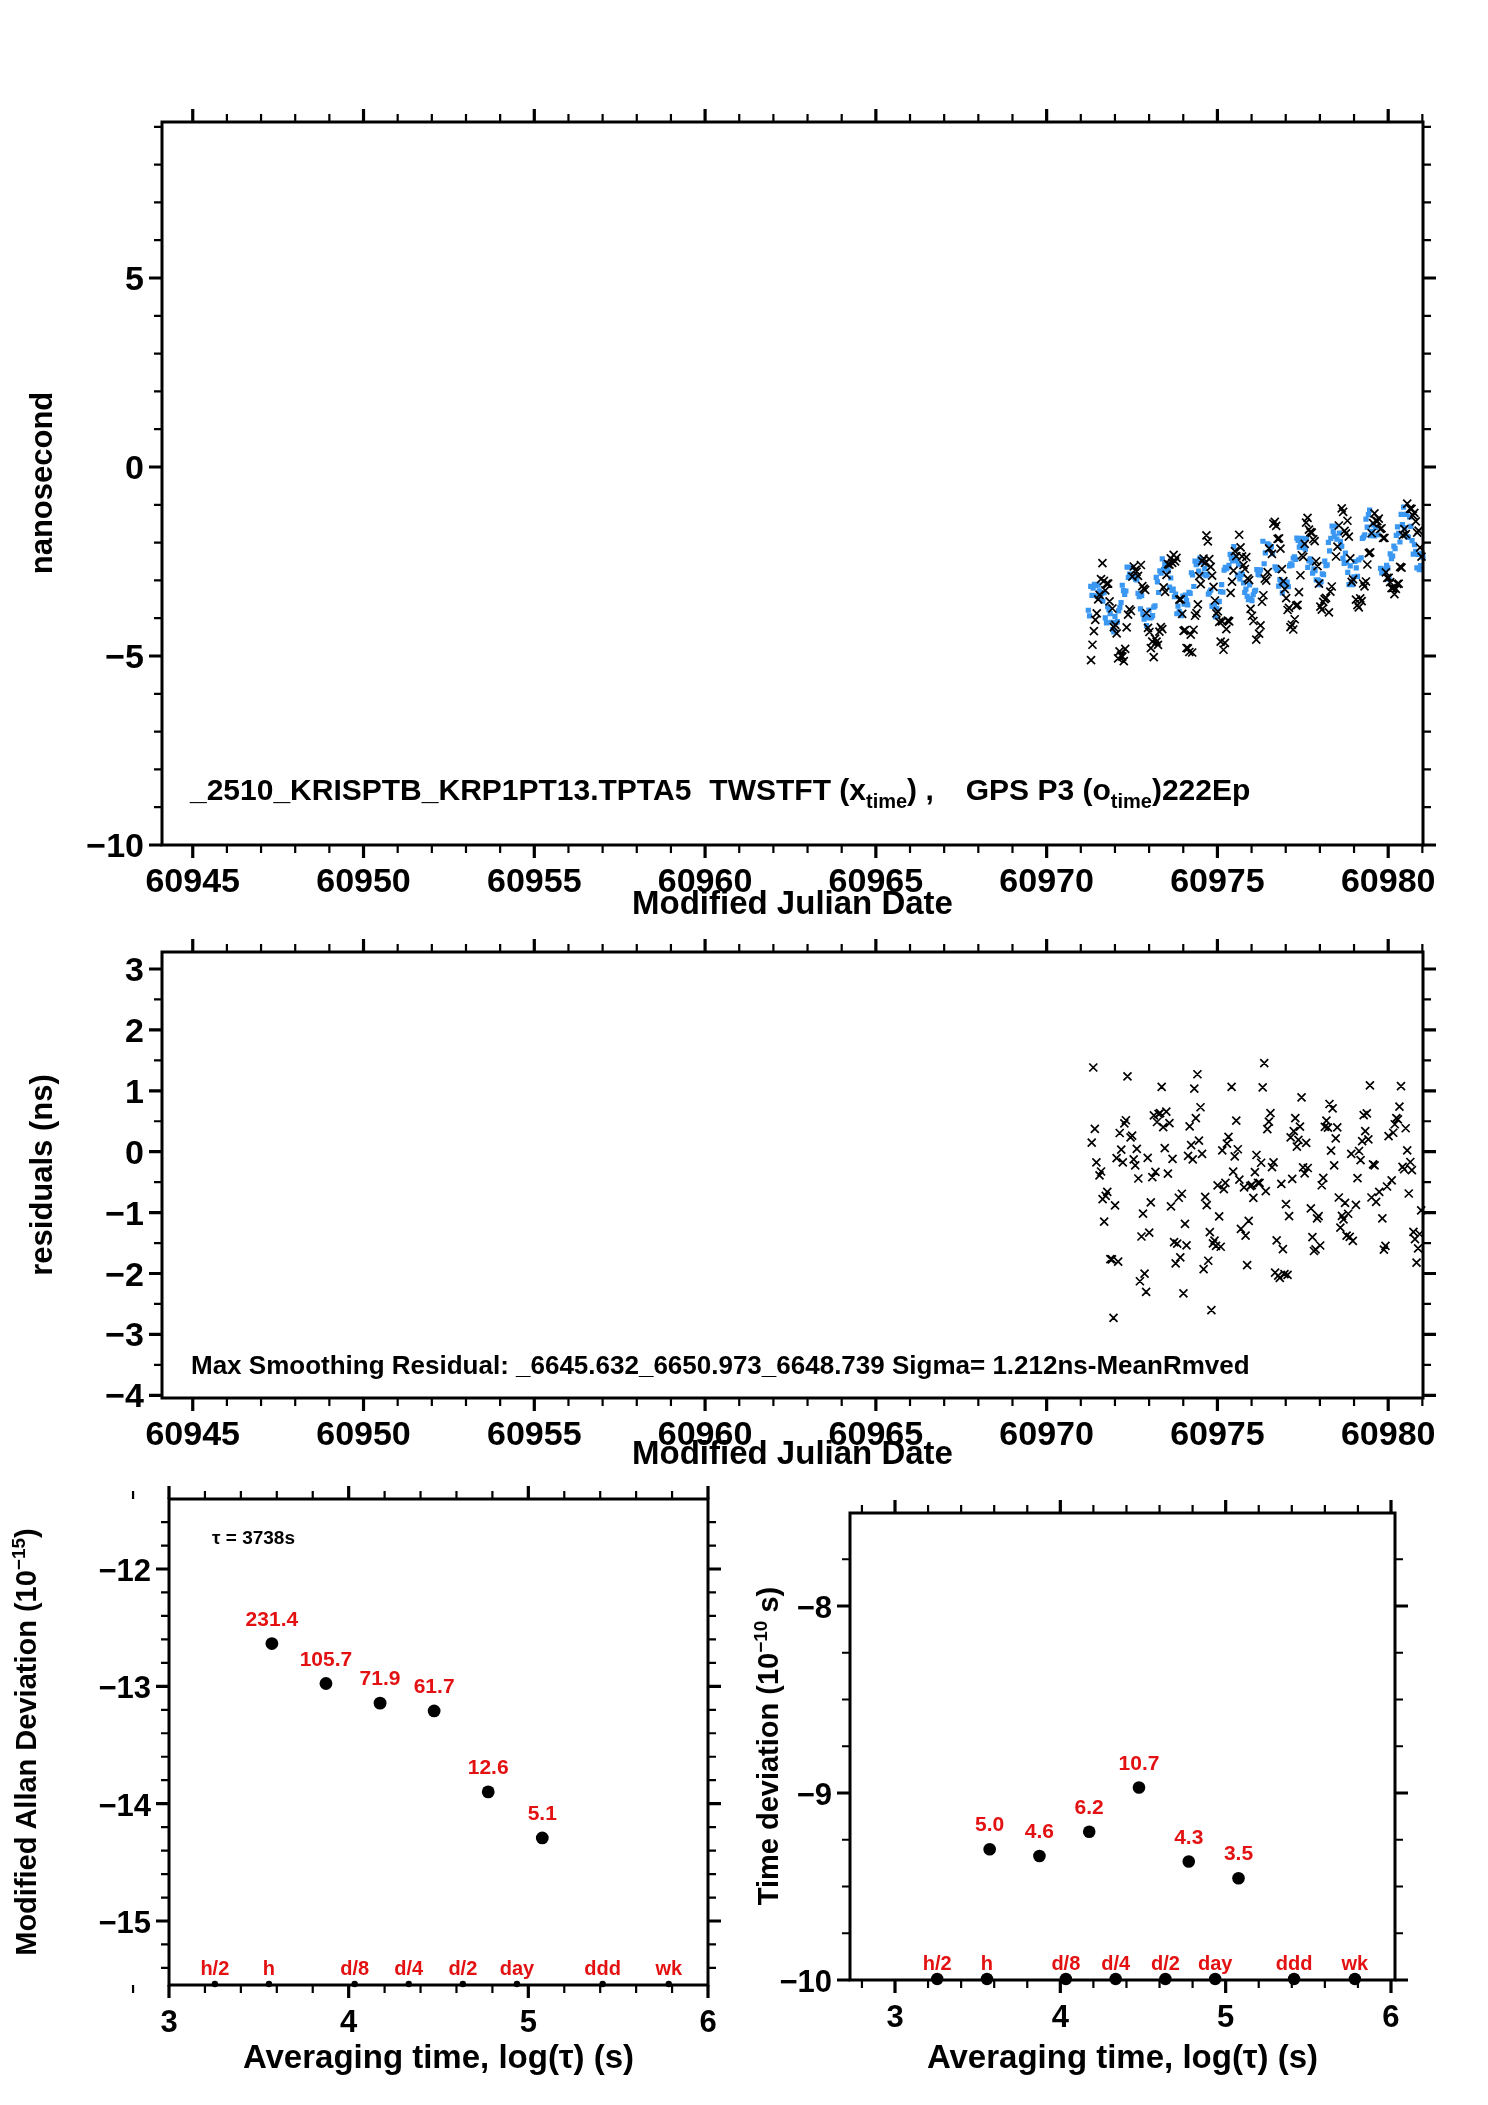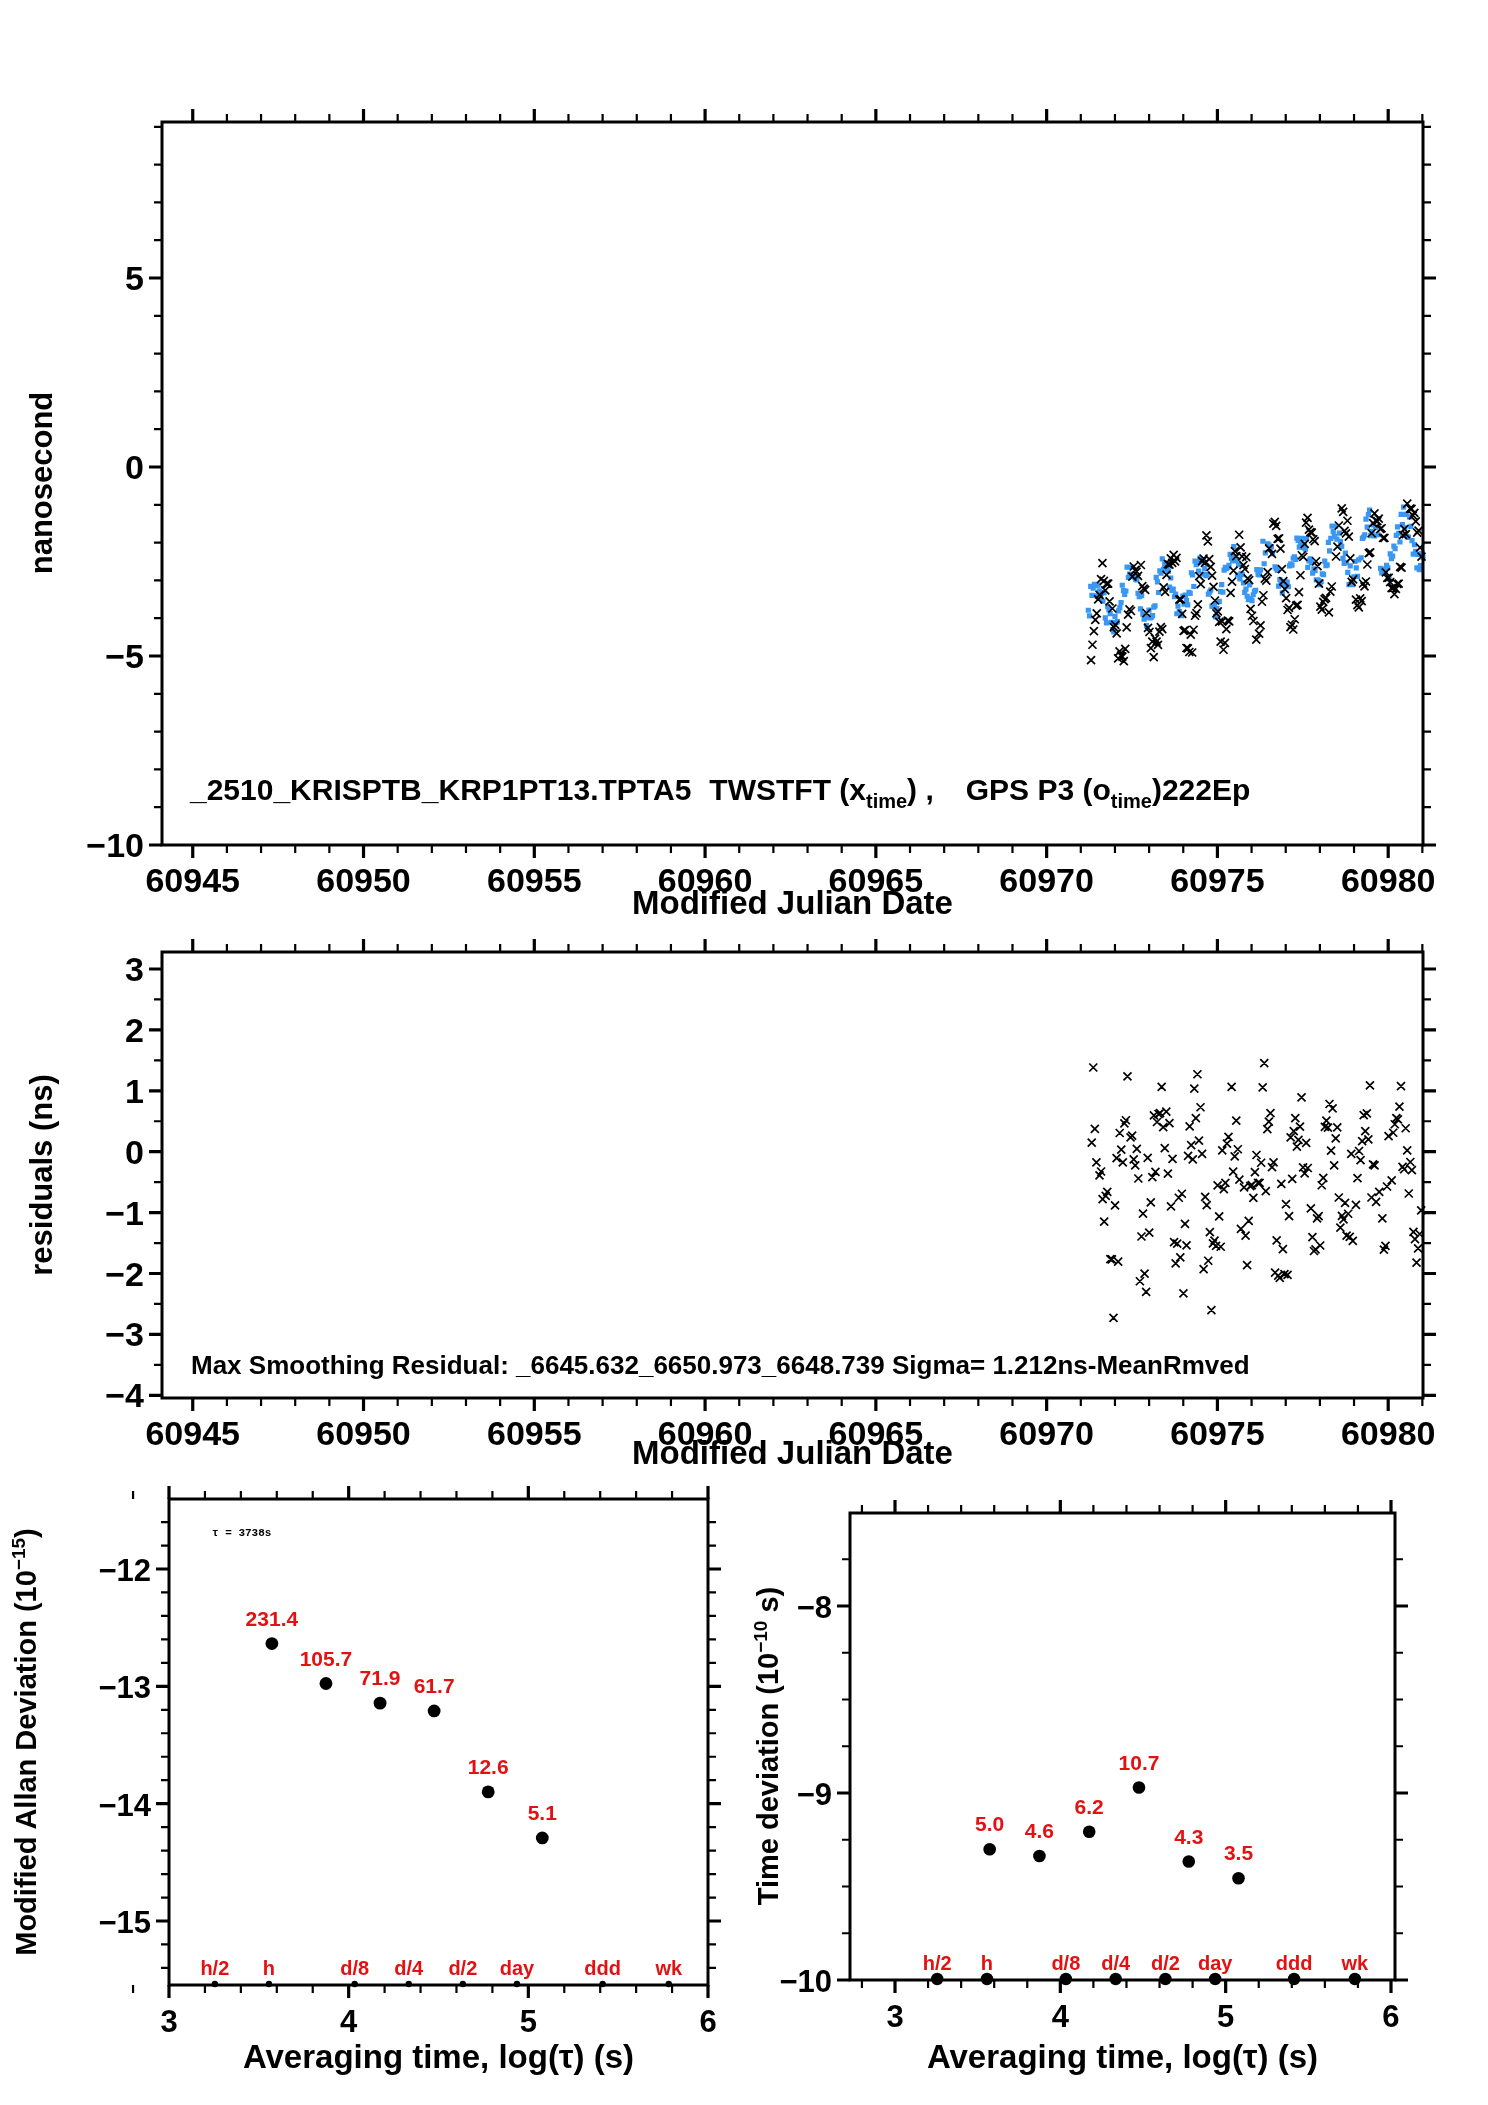--- a/index.html
+++ b/index.html
@@ -8,21 +8,21 @@
   #plots-svg{position:absolute;left:0;top:0;}
   .txt{position:absolute;white-space:nowrap;}
   .title1{left:190px;top:773px;font-size:30px;}
   .title1 sub{font-size:20px;vertical-align:-8px;}
   .gap-l{margin-left:18px;} .gap-m{margin-left:32px;} .gap-s{}
   .xlab-mjd1{left:162px;top:884px;width:1261px;text-align:center;font-size:33px;}
   .xlab-mjd2{left:162px;top:1434px;width:1261px;text-align:center;font-size:33px;}
   .xlab-avg1{left:169px;top:2038px;width:539px;text-align:center;font-size:33px;}
   .xlab-avg2{left:850px;top:2038px;width:545px;text-align:center;font-size:33px;}
   .anno2{left:191px;top:1350px;font-size:26px;}
-  .anno3{left:212px;top:1527px;font-size:11px;font-family:Liberation Mono, monospace;}
+  .anno3{left:212px;top:1527px;font-size:19px;}
 </style>
 </head>
 <body>
 
 <div id="canvas">
 
   <svg id="plots-svg" width="1488" height="2105" viewBox="0 0 1488 2105">
     <g id="g-plot1">
         <path d="M1085.7107200000896,607.660104068386h5.2v5.2h-5.2zM1086.923258000026,613.2059764963489h5.2v5.2h-5.2zM1088.1357959999623,583.7178282958138h5.2v5.2h-5.2zM1089.3483339998986,592.8564342986957h5.2v5.2h-5.2zM1090.560871999835,585.6480147041884h5.2v5.2h-5.2zM1091.7734099997715,581.7360526431024h5.2v5.2h-5.2zM1092.9859479997078,582.7589681226654h5.2v5.2h-5.2zM1094.1984859996442,593.2154577602699h5.2v5.2h-5.2zM1095.4110239995807,582.5613908569387h5.2v5.2h-5.2zM1096.6235619995168,588.3133112713163h5.2v5.2h-5.2zM1097.8360999994534,595.450262709886h5.2v5.2h-5.2zM1099.0486379993897,590.8275566184698h5.2v5.2h-5.2zM1100.261175999326,598.6661512586163h5.2v5.2h-5.2zM1101.4737139992626,590.008395188103h5.2v5.2h-5.2zM1102.6862519991987,615.2198309385253h5.2v5.2h-5.2zM1103.8987899991353,620.3308339150996h5.2v5.2h-5.2zM1105.1113279990716,604.166075539587h5.2v5.2h-5.2zM1106.323865999008,607.0745133924939h5.2v5.2h-5.2zM1107.5364039989445,610.968255837589h5.2v5.2h-5.2zM1108.7489419988806,619.6662831184111h5.2v5.2h-5.2zM1109.9614799988171,627.0527027351523h5.2v5.2h-5.2zM1111.1740179987535,629.1795423346509h5.2v5.2h-5.2zM1112.3865559986898,613.8056758229945h5.2v5.2h-5.2zM1113.5990939986264,619.8961227181343h5.2v5.2h-5.2zM1114.8116319985625,618.9359328062709h5.2v5.2h-5.2zM1116.024169998499,608.3306321815977h5.2v5.2h-5.2zM1117.2367079984353,605.1049165729013h5.2v5.2h-5.2zM1118.4492459983717,600.0725366762323h5.2v5.2h-5.2zM1119.6617839983082,582.6657767766126h5.2v5.2h-5.2zM1120.8743219982446,587.9502499802193h5.2v5.2h-5.2zM1122.086859998181,591.7575418326924h5.2v5.2h-5.2zM1123.2993979981175,588.4211470938187h5.2v5.2h-5.2zM1124.5119359980536,564.6048730412755h5.2v5.2h-5.2zM1125.7244739979901,574.914047767579h5.2v5.2h-5.2zM1126.9370119979264,571.4853867161767h5.2v5.2h-5.2zM1128.1495499978628,571.5691170157378h5.2v5.2h-5.2zM1129.3620879977993,564.5983412930813h5.2v5.2h-5.2zM1130.5746259977354,573.7942906423174h5.2v5.2h-5.2zM1131.787163997672,574.4499885588856h5.2v5.2h-5.2zM1132.9997019976083,576.5650484073088h5.2v5.2h-5.2zM1134.2122399975447,577.3351324945257h5.2v5.2h-5.2zM1135.4247779974812,590.8367781125711h5.2v5.2h-5.2zM1136.6373159974173,593.9390280037477h5.2v5.2h-5.2zM1137.8498539973539,606.3353337076179h5.2v5.2h-5.2zM1139.0623919972902,593.0279545875965h5.2v5.2h-5.2zM1140.2749299972265,611.5492100871772h5.2v5.2h-5.2zM1141.487467997163,616.4525402992517h5.2v5.2h-5.2zM1142.7000059970992,614.07145096856h5.2v5.2h-5.2zM1143.9125439970358,623.0967748608122h5.2v5.2h-5.2zM1145.125081996972,615.1366933117889h5.2v5.2h-5.2zM1146.3376199969084,607.4680209795836h5.2v5.2h-5.2zM1147.550157996845,615.3959095098845h5.2v5.2h-5.2zM1148.7626959967813,614.5113177255082h5.2v5.2h-5.2zM1149.9752339967176,613.0652547621447h5.2v5.2h-5.2zM1151.187771996654,604.4335533046022h5.2v5.2h-5.2zM1152.4003099965903,603.3005521024412h5.2v5.2h-5.2zM1153.6128479965269,574.7019946819391h5.2v5.2h-5.2zM1154.8253859964632,579.3732348048587h5.2v5.2h-5.2zM1156.0379239963995,589.9124019878633h5.2v5.2h-5.2zM1157.250461996336,568.2591844183308h5.2v5.2h-5.2zM1158.4629999962722,570.6623126539172h5.2v5.2h-5.2zM1159.6755379962087,556.1986281121289h5.2v5.2h-5.2zM1160.888075996145,566.8185278247078h5.2v5.2h-5.2zM1162.1006139960814,561.7374119632535h5.2v5.2h-5.2zM1163.313151996018,564.985456225208h5.2v5.2h-5.2zM1164.525689995954,565.7555297874603h5.2v5.2h-5.2zM1165.7382279958906,568.5165569836503h5.2v5.2h-5.2zM1166.950765995827,584.5152760462246h5.2v5.2h-5.2zM1168.1633039957633,575.4220745358183h5.2v5.2h-5.2zM1169.3758419956998,587.8180219739319h5.2v5.2h-5.2zM1170.588379995636,586.5387572134506h5.2v5.2h-5.2zM1171.8009179955725,594.1319191558093h5.2v5.2h-5.2zM1173.0134559955088,591.4376308646487h5.2v5.2h-5.2zM1174.2259939954452,611.1606546607553h5.2v5.2h-5.2zM1175.4385319953817,603.4517066961852h5.2v5.2h-5.2zM1176.651069995318,608.8814543716015h5.2v5.2h-5.2zM1177.8636079952544,611.1792744835801h5.2v5.2h-5.2zM1179.0761459951907,612.9826851372933h5.2v5.2h-5.2zM1180.288683995127,593.5592254298616h5.2v5.2h-5.2zM1181.5012219950636,601.6259398226354h5.2v5.2h-5.2zM1182.713759995,592.4488547279915h5.2v5.2h-5.2zM1183.9262979949362,597.7518166829192h5.2v5.2h-5.2zM1185.1388359948726,602.2623065093386h5.2v5.2h-5.2zM1186.351373994809,589.8196057364574h5.2v5.2h-5.2zM1187.5639119947455,590.8395537187648h5.2v5.2h-5.2zM1188.7764499946818,570.1636808688585h5.2v5.2h-5.2zM1189.9889879946181,572.3124138270542h5.2v5.2h-5.2zM1191.2015259945545,583.8810379534126h5.2v5.2h-5.2zM1192.414063994491,558.4365809729906h5.2v5.2h-5.2zM1193.6266019944273,561.9589213147425h5.2v5.2h-5.2zM1194.8391399943637,560.5205436047387h5.2v5.2h-5.2zM1196.0516779943,568.5448206420429h5.2v5.2h-5.2zM1197.2642159942363,555.4077929986439h5.2v5.2h-5.2zM1198.476753994173,558.8266238263536h5.2v5.2h-5.2zM1199.6892919941092,559.5966883288082h5.2v5.2h-5.2zM1200.9018299940456,571.5132340038896h5.2v5.2h-5.2zM1202.114367993982,565.6807104120765h5.2v5.2h-5.2zM1203.3269059939184,573.1004925901153h5.2v5.2h-5.2zM1204.5394439938548,571.808690816886h5.2v5.2h-5.2zM1205.751981993791,591.5520250228636h5.2v5.2h-5.2zM1206.9645199937274,589.5572138979959h5.2v5.2h-5.2zM1208.1770579936638,587.5205836113403h5.2v5.2h-5.2zM1209.3895959936003,603.6116155664654h5.2v5.2h-5.2zM1210.6021339935367,603.8754580336167h5.2v5.2h-5.2zM1211.814671993473,601.9126266559527h5.2v5.2h-5.2zM1213.0272099934093,614.2837330637612h5.2v5.2h-5.2zM1214.2397479933456,605.8681573254929h5.2v5.2h-5.2zM1215.4522859932822,599.0941195485319h5.2v5.2h-5.2zM1216.6648239932185,598.683989808228h5.2v5.2h-5.2zM1217.8773619931549,588.961826508237h5.2v5.2h-5.2zM1219.0898999930912,582.0857367316934h5.2v5.2h-5.2zM1220.3024379930278,589.533169397995h5.2v5.2h-5.2zM1221.514975992964,567.5163871532501h5.2v5.2h-5.2zM1222.7275139929004,564.7457831525159h5.2v5.2h-5.2zM1223.9400519928367,566.0773405122001h5.2v5.2h-5.2zM1225.152589992773,564.6388420258228h5.2v5.2h-5.2zM1226.3651279927096,562.6774247399545h5.2v5.2h-5.2zM1227.577665992646,551.8035396454279h5.2v5.2h-5.2zM1228.7902039925823,555.8066650992006h5.2v5.2h-5.2zM1230.0027419925186,558.3799568249198h5.2v5.2h-5.2zM1231.215279992455,543.9060097586581h5.2v5.2h-5.2zM1232.4278179923915,554.3752278049152h5.2v5.2h-5.2zM1233.6403559923278,558.2033565990324h5.2v5.2h-5.2zM1234.8528939922642,572.4216216074768h5.2v5.2h-5.2zM1236.0654319922005,561.9647316843719h5.2v5.2h-5.2zM1237.277969992137,576.2090362448574h5.2v5.2h-5.2zM1238.4905079920734,570.7819645848706h5.2v5.2h-5.2zM1239.7030459920097,571.9870213291377h5.2v5.2h-5.2zM1240.915583991946,580.3405856350881h5.2v5.2h-5.2zM1242.1281219918824,589.755648886202h5.2v5.2h-5.2zM1243.340659991819,586.4519209504422h5.2v5.2h-5.2zM1244.5531979917553,593.643276308941h5.2v5.2h-5.2zM1245.7657359916916,597.1377131445367h5.2v5.2h-5.2zM1246.978273991628,582.3498160509927h5.2v5.2h-5.2zM1248.1908119915643,595.639127820762h5.2v5.2h-5.2zM1249.4033499915008,597.9726782622171h5.2v5.2h-5.2zM1250.6158879914371,592.1714834229422h5.2v5.2h-5.2zM1251.8284259913735,588.6765712196386h5.2v5.2h-5.2zM1253.0409639913098,587.6658909296149h5.2v5.2h-5.2zM1254.2535019912464,566.9934946856646h5.2v5.2h-5.2zM1255.4660399911827,571.740844594004h5.2v5.2h-5.2zM1256.678577991119,572.3857078227913h5.2v5.2h-5.2zM1257.8911159910554,567.312558885645h5.2v5.2h-5.2zM1260.3161919909282,538.63648033505h5.2v5.2h-5.2zM1261.5287299908646,561.1394929737254h5.2v5.2h-5.2zM1262.741267990801,550.3014958443074h5.2v5.2h-5.2zM1265.1663439906738,541.2180441548675h5.2v5.2h-5.2zM1266.3788819906101,542.5820100052645h5.2v5.2h-5.2zM1267.5914199905465,545.5107695807981h5.2v5.2h-5.2zM1268.8039579904828,543.9481580275138h5.2v5.2h-5.2zM1270.0164959904191,551.0636209206278h5.2v5.2h-5.2zM1272.441571990292,564.2419041692064h5.2v5.2h-5.2zM1273.6541099902283,566.1838670519202h5.2v5.2h-5.2zM1274.8666479901647,567.9219578330808h5.2v5.2h-5.2zM1276.079185990101,583.4296721758952h5.2v5.2h-5.2zM1277.2917239900376,577.0367448598871h5.2v5.2h-5.2zM1278.5042619899739,580.7526352014859h5.2v5.2h-5.2zM1279.7167999899102,590.1948793541804h5.2v5.2h-5.2zM1280.9293379898465,581.3995701114105h5.2v5.2h-5.2zM1282.141875989783,578.9849126549612h5.2v5.2h-5.2zM1283.3544139897194,584.1307469995453h5.2v5.2h-5.2zM1284.5669519896558,579.4943141464413h5.2v5.2h-5.2zM1285.779489989592,584.1603540305715h5.2v5.2h-5.2zM1286.9920279895284,563.310197681502h5.2v5.2h-5.2zM1288.204565989465,561.2700301689957h5.2v5.2h-5.2zM1289.4171039894013,562.619953900031h5.2v5.2h-5.2zM1290.6296419893376,555.6636332340059h5.2v5.2h-5.2zM1291.842179989274,554.187656462473h5.2v5.2h-5.2zM1293.0547179892103,556.7937061802496h5.2v5.2h-5.2zM1294.2672559891469,535.4666797668162h5.2v5.2h-5.2zM1295.4797939890832,537.8645814235339h5.2v5.2h-5.2zM1296.6923319890195,544.5998479953956h5.2v5.2h-5.2zM1297.9048699889559,541.1447832049233h5.2v5.2h-5.2zM1299.1174079888924,535.8370093450666h5.2v5.2h-5.2zM1300.3299459888287,545.1309663394666h5.2v5.2h-5.2zM1301.542483988765,541.8680851630394h5.2v5.2h-5.2zM1302.7550219887014,546.4349247831814h5.2v5.2h-5.2zM1303.9675599886377,535.9435399341372h5.2v5.2h-5.2zM1305.1800979885743,564.798536233375h5.2v5.2h-5.2zM1306.3926359885106,558.3112426752867h5.2v5.2h-5.2zM1307.605173988447,556.2248471856294h5.2v5.2h-5.2zM1308.8177119883833,560.2962135943225h5.2v5.2h-5.2zM1310.0302499883196,570.4436426983367h5.2v5.2h-5.2zM1311.2427879882562,566.3598681588935h5.2v5.2h-5.2zM1312.4553259881925,568.002926413092h5.2v5.2h-5.2zM1313.6678639881288,577.3258675230087h5.2v5.2h-5.2zM1314.8804019880652,577.2015003501931h5.2v5.2h-5.2zM1316.0929399880017,578.0837507747524h5.2v5.2h-5.2zM1317.305477987938,582.124065248705h5.2v5.2h-5.2zM1318.5180159878744,579.0263996827275h5.2v5.2h-5.2zM1319.7305539878107,571.300392157708h5.2v5.2h-5.2zM1320.943091987747,571.9814367228033h5.2v5.2h-5.2zM1322.1556299876836,558.4877211826465h5.2v5.2h-5.2zM1323.36816798762,563.1447359042064h5.2v5.2h-5.2zM1324.5807059875563,562.3587795754655h5.2v5.2h-5.2zM1325.7932439874926,539.8440427697291h5.2v5.2h-5.2zM1327.0057819874291,548.2969750838582h5.2v5.2h-5.2zM1328.2183199873655,535.7223600889325h5.2v5.2h-5.2zM1329.4308579873018,523.5805523579689h5.2v5.2h-5.2zM1330.6433959872381,528.9892427361751h5.2v5.2h-5.2zM1331.8559339871745,533.786916148055h5.2v5.2h-5.2zM1333.068471987111,523.4755024825369h5.2v5.2h-5.2zM1334.2810099870474,536.4756428891759h5.2v5.2h-5.2zM1336.70608598692,530.5997950580853h5.2v5.2h-5.2zM1337.9186239868563,538.7408581617399h5.2v5.2h-5.2zM1339.131161986793,543.7191688842205h5.2v5.2h-5.2zM1340.3436999867292,555.8116372960637h5.2v5.2h-5.2zM1341.5562379866656,560.8905201798489h5.2v5.2h-5.2zM1342.768775986602,550.6225917666158h5.2v5.2h-5.2zM1343.9813139865385,559.7534328274735h5.2v5.2h-5.2zM1345.1938519864748,569.7308828386659h5.2v5.2h-5.2zM1346.406389986411,582.1168805042292h5.2v5.2h-5.2zM1347.6189279863474,563.3376814819424h5.2v5.2h-5.2zM1348.8314659862838,579.0938025115651h5.2v5.2h-5.2zM1350.0440039862203,582.1515966005298h5.2v5.2h-5.2zM1351.2565419861567,574.1512793676285h5.2v5.2h-5.2zM1352.469079986093,558.8958932437434h5.2v5.2h-5.2zM1353.6816179860293,565.2079936491615h5.2v5.2h-5.2zM1354.8941559859657,573.7090423356332h5.2v5.2h-5.2zM1356.1066939859022,557.3205403227654h5.2v5.2h-5.2zM1358.5317699857749,555.2713042616659h5.2v5.2h-5.2zM1359.7443079857112,535.7744340758904h5.2v5.2h-5.2zM1360.9568459856478,534.5290553669721h5.2v5.2h-5.2zM1362.169383985584,532.3641254670458h5.2v5.2h-5.2zM1363.3819219855204,516.4844398514382h5.2v5.2h-5.2zM1364.5944599854568,524.6192885407053h5.2v5.2h-5.2zM1365.806997985393,511.935824685538h5.2v5.2h-5.2zM1367.0195359853296,507.50702959968464h5.2v5.2h-5.2zM1368.232073985266,533.0480075182802h5.2v5.2h-5.2zM1369.4446119852023,528.7584914480011h5.2v5.2h-5.2zM1370.6571499851386,522.3397594274052h5.2v5.2h-5.2zM1371.8696879850752,533.4092891361706h5.2v5.2h-5.2zM1373.0822259850115,524.8051087096866h5.2v5.2h-5.2zM1375.5073019848842,532.1337745358029h5.2v5.2h-5.2zM1377.932377984757,565.7369097562079h5.2v5.2h-5.2zM1379.1449159846934,570.3546758390966h5.2v5.2h-5.2zM1380.3574539846297,566.6146649190281h5.2v5.2h-5.2zM1382.7825299845024,569.058368968538h5.2v5.2h-5.2zM1383.995067984439,562.7957449665438h5.2v5.2h-5.2zM1385.2076059843753,565.2860656398789h5.2v5.2h-5.2zM1386.4201439843116,576.4908221360914h5.2v5.2h-5.2zM1387.632681984248,551.3625519379749h5.2v5.2h-5.2zM1388.8452199841845,556.1467519337531h5.2v5.2h-5.2zM1390.0577579841208,553.6085307719568h5.2v5.2h-5.2zM1391.2702959840572,543.4473040414963h5.2v5.2h-5.2zM1392.4828339839935,546.0879824304672h5.2v5.2h-5.2zM1393.6953719839298,532.7408540108614h5.2v5.2h-5.2zM1394.9079099838664,524.3469725418332h5.2v5.2h-5.2zM1396.1204479838027,530.6437013139486h5.2v5.2h-5.2zM1397.332985983739,539.4188445290955h5.2v5.2h-5.2zM1398.5455239836754,511.8362287217028h5.2v5.2h-5.2zM1399.7580619836117,521.9345711230408h5.2v5.2h-5.2zM1400.9705999835483,504.4845322032189h5.2v5.2h-5.2zM1402.1831379834846,525.2647405258359h5.2v5.2h-5.2zM1403.395675983421,511.8666094230722h5.2v5.2h-5.2zM1404.6082139833572,533.9792453544311h5.2v5.2h-5.2zM1405.8207519832938,534.7028581709955h5.2v5.2h-5.2zM1407.0332899832301,514.1948329490707h5.2v5.2h-5.2zM1408.2458279831665,523.8514506175605h5.2v5.2h-5.2zM1409.4583659831028,538.0202065815673h5.2v5.2h-5.2zM1410.6709039830391,551.5319481155091h5.2v5.2h-5.2zM1411.8834419829757,542.0967413811792h5.2v5.2h-5.2zM1413.095979982912,548.8364942774148h5.2v5.2h-5.2zM1414.3085179828483,565.268808187859h5.2v5.2h-5.2zM1415.5210559827847,551.7675498338807h5.2v5.2h-5.2zM1416.733593982721,566.9733568928099h5.2v5.2h-5.2zM1417.9461319826576,563.1073734291273h5.2v5.2h-5.2zM1419.158669982594,550.6405617922954h5.2v5.2h-5.2zM1420.3712079825302,554.5204933633313h5.2v5.2h-5.2z" fill="#3a97f2"></path>
         <path d="M1087.0432000001492,656.0529409903922L1095.0432000001492,664.0529409903922M1095.0432000001492,656.0529409903922L1087.0432000001492,664.0529409903922M1088.467505200203,640.7520460062418L1096.467505200203,648.7520460062418M1096.467505200203,640.7520460062418L1088.467505200203,648.7520460062418M1089.8918104002573,627.0332197218402L1097.8918104002573,635.0332197218402M1097.8918104002573,627.0332197218402L1089.8918104002573,635.0332197218402M1091.3161156003112,615.8755875708009L1099.3161156003112,623.8755875708009M1099.3161156003112,615.8755875708009L1091.3161156003112,623.8755875708009M1092.7404208003654,609.4102797238239L1100.7404208003654,617.4102797238239M1100.7404208003654,609.4102797238239L1092.7404208003654,617.4102797238239M1094.1647260004195,595.29443813126L1102.1647260004195,603.29443813126M1102.1647260004195,595.29443813126L1094.1647260004195,603.29443813126M1095.5890312004735,590.8497974208144L1103.5890312004735,598.8497974208144M1103.5890312004735,590.8497974208144L1095.5890312004735,598.8497974208144M1097.0133364005276,575.0675270886512L1105.0133364005276,583.0675270886512M1105.0133364005276,575.0675270886512L1097.0133364005276,583.0675270886512M1098.4376416005816,559.1784149146031L1106.4376416005816,567.1784149146031M1106.4376416005816,559.1784149146031L1098.4376416005816,567.1784149146031M1099.861946800636,576.8841710895122L1107.861946800636,584.8841710895122M1107.861946800636,576.8841710895122L1099.861946800636,584.8841710895122M1101.2862520006897,586.4512720346027L1109.2862520006897,594.4512720346027M1109.2862520006897,586.4512720346027L1101.2862520006897,594.4512720346027M1102.710557200744,579.6114038278772L1110.710557200744,587.6114038278772M1110.710557200744,579.6114038278772L1102.710557200744,587.6114038278772M1104.134862400798,579.6624791370848L1112.134862400798,587.6624791370848M1112.134862400798,579.6624791370848L1104.134862400798,587.6624791370848M1105.559167600852,597.3729822590968L1113.559167600852,605.3729822590968M1113.559167600852,597.3729822590968L1105.559167600852,605.3729822590968M1108.4077780009602,604.489961843097L1116.4077780009602,612.489961843097M1116.4077780009602,604.489961843097L1108.4077780009602,612.489961843097M1109.8320832010145,623.0634238774053L1117.8320832010145,631.0634238774053M1117.8320832010145,623.0634238774053L1109.8320832010145,631.0634238774053M1111.2563884010683,620.8911621886826L1119.2563884010683,628.8911621886826M1119.2563884010683,620.8911621886826L1111.2563884010683,628.8911621886826M1112.6806936011226,629.3222848366406L1120.6806936011226,637.3222848366406M1120.6806936011226,629.3222848366406L1112.6806936011226,637.3222848366406M1114.1049988011764,654.3966589530802L1122.1049988011764,662.3966589530802M1122.1049988011764,654.3966589530802L1114.1049988011764,662.3966589530802M1115.5293040012307,647.4539169868411L1123.5293040012307,655.4539169868411M1123.5293040012307,647.4539169868411L1115.5293040012307,655.4539169868411M1116.9536092012847,651.6706279245496L1124.9536092012847,659.6706279245496M1124.9536092012847,651.6706279245496L1116.9536092012847,659.6706279245496M1118.3779144013388,652.6306534820831L1126.3779144013388,660.6306534820831M1126.3779144013388,652.6306534820831L1118.3779144013388,660.6306534820831M1119.8022196013928,657.1581963023982L1127.8022196013928,665.1581963023982M1127.8022196013928,657.1581963023982L1119.8022196013928,665.1581963023982M1121.2265248014469,644.7981048797285L1129.2265248014469,652.7981048797285M1129.2265248014469,644.7981048797285L1121.2265248014469,652.7981048797285M1122.6508300015012,623.4757693409302L1130.6508300015012,631.4757693409302M1130.6508300015012,623.4757693409302L1122.6508300015012,631.4757693409302M1124.075135201555,610.6451118807097L1132.075135201555,618.6451118807097M1132.075135201555,610.6451118807097L1124.075135201555,618.6451118807097M1125.4994404016093,605.3838568432298L1133.4994404016093,613.3838568432298M1133.4994404016093,605.3838568432298L1125.4994404016093,613.3838568432298M1126.923745601663,607.0085412032934L1134.923745601663,615.0085412032934M1134.923745601663,607.0085412032934L1126.923745601663,615.0085412032934M1128.3480508017174,572.6618770609305L1136.3480508017174,580.6618770609305M1136.3480508017174,572.6618770609305L1128.3480508017174,580.6618770609305M1129.7723560017714,562.5083126966954L1137.7723560017714,570.5083126966954M1137.7723560017714,562.5083126966954L1129.7723560017714,570.5083126966954M1131.1966612018255,566.1383726330254L1139.1966612018255,574.1383726330254M1139.1966612018255,566.1383726330254L1131.1966612018255,574.1383726330254M1132.6209664018795,567.7451043736767L1140.6209664018795,575.7451043736767M1140.6209664018795,567.7451043736767L1132.6209664018795,575.7451043736767M1134.0452716019336,571.8361198277296L1142.0452716019336,579.8361198277296M1142.0452716019336,571.8361198277296L1134.0452716019336,579.8361198277296M1136.8938820020417,561.009212732809L1144.8938820020417,569.009212732809M1144.8938820020417,561.009212732809L1136.8938820020417,569.009212732809M1138.318187202096,582.1320447101277L1146.318187202096,590.1320447101277M1146.318187202096,582.1320447101277L1138.318187202096,590.1320447101277M1139.74249240215,584.5904004628784L1147.74249240215,592.5904004628784M1147.74249240215,584.5904004628784L1139.74249240215,592.5904004628784M1141.166797602204,585.8762094529542L1149.166797602204,593.8762094529542M1149.166797602204,585.8762094529542L1141.166797602204,593.8762094529542M1142.591102802258,609.0080369510069L1150.591102802258,617.0080369510069M1150.591102802258,609.0080369510069L1142.591102802258,617.0080369510069M1144.0154080023121,623.8554141207683L1152.0154080023121,631.8554141207683M1152.0154080023121,623.8554141207683L1144.0154080023121,631.8554141207683M1145.4397132023664,628.0048938024707L1153.4397132023664,636.0048938024707M1153.4397132023664,628.0048938024707L1145.4397132023664,636.0048938024707M1146.8640184024202,644.1566918730509L1154.8640184024202,652.1566918730509M1154.8640184024202,644.1566918730509L1146.8640184024202,652.1566918730509M1148.2883236024745,637.5360722736285L1156.2883236024745,645.5360722736285M1156.2883236024745,637.5360722736285L1148.2883236024745,645.5360722736285M1149.7126288025283,653.1910602717933L1157.7126288025283,661.1910602717933M1157.7126288025283,653.1910602717933L1149.7126288025283,661.1910602717933M1151.1369340025826,634.7104600055887L1159.1369340025826,642.7104600055887M1159.1369340025826,634.7104600055887L1151.1369340025826,642.7104600055887M1152.5612392026367,637.5754983488118L1160.5612392026367,645.5754983488118M1160.5612392026367,637.5754983488118L1152.5612392026367,645.5754983488118M1153.9855444026907,640.9026981140912L1161.9855444026907,648.9026981140912M1161.9855444026907,640.9026981140912L1153.9855444026907,648.9026981140912M1155.4098496027448,627.7251694461055L1163.4098496027448,635.7251694461055M1163.4098496027448,627.7251694461055L1155.4098496027448,635.7251694461055M1156.8341548027988,623.0745295037227L1164.8341548027988,631.0745295037227M1164.8341548027988,623.0745295037227L1156.8341548027988,631.0745295037227M1158.258460002853,625.0852382768304L1166.258460002853,633.0852382768304M1166.258460002853,625.0852382768304L1158.258460002853,633.0852382768304M1159.682765202907,583.355476396614L1167.682765202907,591.355476396614M1167.682765202907,583.355476396614L1159.682765202907,591.355476396614M1161.1070704029612,587.7841013406413L1169.1070704029612,595.7841013406413M1169.1070704029612,587.7841013406413L1161.1070704029612,595.7841013406413M1162.531375603015,570.8258458244874L1170.531375603015,578.8258458244874M1170.531375603015,570.8258458244874L1162.531375603015,578.8258458244874M1163.9556808030693,560.222118482769L1171.9556808030693,568.222118482769M1171.9556808030693,560.222118482769L1163.9556808030693,568.222118482769M1165.3799860031233,560.7004764052836L1173.3799860031233,568.7004764052836M1173.3799860031233,560.7004764052836L1165.3799860031233,568.7004764052836M1166.8042912031774,554.4369217016415L1174.8042912031774,562.4369217016415M1174.8042912031774,554.4369217016415L1166.8042912031774,562.4369217016415M1168.2285964032314,558.8049557165859L1176.2285964032314,566.8049557165859M1176.2285964032314,558.8049557165859L1168.2285964032314,566.8049557165859M1169.6529016032855,550.8726473200612L1177.6529016032855,558.8726473200612M1177.6529016032855,550.8726473200612L1169.6529016032855,558.8726473200612M1171.0772068033398,557.2749598060752L1179.0772068033398,565.2749598060752M1179.0772068033398,557.2749598060752L1171.0772068033398,565.2749598060752M1172.5015120033936,553.9338641914494L1180.5015120033936,561.9338641914494M1180.5015120033936,553.9338641914494L1172.5015120033936,561.9338641914494M1175.350122403502,595.5891062329777L1183.350122403502,603.5891062329777M1183.350122403502,595.5891062329777L1175.350122403502,603.5891062329777M1176.774427603556,595.3895249784194L1184.774427603556,603.3895249784194M1184.774427603556,595.3895249784194L1176.774427603556,603.3895249784194M1178.19873280361,609.881738083026L1186.19873280361,617.881738083026M1186.19873280361,609.881738083026L1178.19873280361,617.881738083026M1179.623038003664,626.9117037648658L1187.623038003664,634.9117037648658M1187.623038003664,626.9117037648658L1179.623038003664,634.9117037648658M1181.0473432037184,626.2003248848897L1189.0473432037184,634.2003248848897M1189.0473432037184,626.2003248848897L1181.0473432037184,634.2003248848897M1182.4716484037722,644.0056943287622L1190.4716484037722,652.0056943287622M1190.4716484037722,644.0056943287622L1182.4716484037722,652.0056943287622M1183.8959536038262,644.3193139808537L1191.8959536038262,652.3193139808537M1191.8959536038262,644.3193139808537L1183.8959536038262,652.3193139808537M1185.3202588038805,648.0039678759327L1193.3202588038805,656.0039678759327M1193.3202588038805,648.0039678759327L1185.3202588038805,656.0039678759327M1186.7445640039346,630.5465723843364L1194.7445640039346,638.5465723843364M1194.7445640039346,630.5465723843364L1186.7445640039346,638.5465723843364M1188.1688692039886,648.4790460372733L1196.1688692039886,656.4790460372733M1196.1688692039886,648.4790460372733L1188.1688692039886,656.4790460372733M1189.5931744040427,625.7455452114316L1197.5931744040427,633.7455452114316M1197.5931744040427,625.7455452114316L1189.5931744040427,633.7455452114316M1191.0174796040967,611.7495014689714L1199.0174796040967,619.7495014689714M1199.0174796040967,611.7495014689714L1191.0174796040967,619.7495014689714M1192.4417848041508,609.2012431821663L1200.4417848041508,617.2012431821663M1200.4417848041508,609.2012431821663L1192.4417848041508,617.2012431821663M1193.8660900042048,600.2852805297839L1201.8660900042048,608.2852805297839M1201.8660900042048,600.2852805297839L1193.8660900042048,608.2852805297839M1195.2903952042589,572.114968871203L1203.2903952042589,580.114968871203M1203.2903952042589,572.114968871203L1195.2903952042589,580.114968871203M1196.7147004043131,580.0884462713286L1204.7147004043131,588.0884462713286M1204.7147004043131,580.0884462713286L1196.7147004043131,588.0884462713286M1198.1390056043672,557.0749702578996L1206.1390056043672,565.0749702578996M1206.1390056043672,557.0749702578996L1198.1390056043672,565.0749702578996M1199.5633108044212,554.5236146955549L1207.5633108044212,562.5236146955549M1207.5633108044212,554.5236146955549L1199.5633108044212,562.5236146955549M1200.9876160044753,558.9511102506613L1208.9876160044753,566.9511102506613M1208.9876160044753,558.9511102506613L1200.9876160044753,566.9511102506613M1202.4119212045293,531.4500120733094L1210.4119212045293,539.4500120733094M1210.4119212045293,531.4500120733094L1202.4119212045293,539.4500120733094M1203.8362264045834,537.2846450221509L1211.8362264045834,545.2846450221509M1211.8362264045834,537.2846450221509L1203.8362264045834,545.2846450221509M1205.2605316046374,555.0320654577217L1213.2605316046374,563.0320654577217M1213.2605316046374,555.0320654577217L1205.2605316046374,563.0320654577217M1206.6848368046915,562.9274860962241L1214.6848368046915,570.9274860962241M1214.6848368046915,562.9274860962241L1206.6848368046915,570.9274860962241M1208.1091420047458,571.6795748863559L1216.1091420047458,579.6795748863559M1216.1091420047458,571.6795748863559L1208.1091420047458,579.6795748863559M1209.5334472047998,582.9520422027729L1217.5334472047998,590.9520422027729M1217.5334472047998,582.9520422027729L1209.5334472047998,590.9520422027729M1210.9577524048539,596.511951780882L1218.9577524048539,604.511951780882M1218.9577524048539,596.511951780882L1210.9577524048539,604.511951780882M1212.382057604908,609.334039680296L1220.382057604908,617.334039680296M1220.382057604908,609.334039680296L1212.382057604908,617.334039680296M1213.806362804962,607.2852656080768L1221.806362804962,615.2852656080768M1221.806362804962,607.2852656080768L1213.806362804962,615.2852656080768M1215.230668005016,617.8359525140544L1223.230668005016,625.8359525140544M1223.230668005016,617.8359525140544L1215.230668005016,625.8359525140544M1216.65497320507,637.6676509603712L1224.65497320507,645.6676509603712M1224.65497320507,637.6676509603712L1216.65497320507,645.6676509603712M1218.0792784051241,617.3084284471736L1226.0792784051241,625.3084284471736M1226.0792784051241,617.3084284471736L1218.0792784051241,625.3084284471736M1219.5035836051782,645.75373113909L1227.5035836051782,653.75373113909M1227.5035836051782,645.75373113909L1219.5035836051782,653.75373113909M1220.9278888052324,638.808843147053L1228.9278888052324,646.808843147053M1228.9278888052324,638.808843147053L1220.9278888052324,646.808843147053M1222.3521940052865,625.1494627248964L1230.3521940052865,633.1494627248964M1230.3521940052865,625.1494627248964L1222.3521940052865,633.1494627248964M1223.7764992053405,616.7108393779927L1231.7764992053405,624.7108393779927M1231.7764992053405,616.7108393779927L1223.7764992053405,624.7108393779927M1225.2008044053946,617.2925332432338L1233.2008044053946,625.2925332432338M1233.2008044053946,617.2925332432338L1225.2008044053946,625.2925332432338M1226.6251096054486,588.8204860021461L1234.6251096054486,596.8204860021461M1234.6251096054486,588.8204860021461L1226.6251096054486,596.8204860021461M1228.0494148055027,577.7018099276625L1236.0494148055027,585.7018099276625M1236.0494148055027,577.7018099276625L1228.0494148055027,585.7018099276625M1229.4737200055567,566.5245134125165L1237.4737200055567,574.5245134125165M1237.4737200055567,566.5245134125165L1229.4737200055567,574.5245134125165M1230.8980252056108,547.1576488057814L1238.8980252056108,555.1576488057814M1238.8980252056108,547.1576488057814L1230.8980252056108,555.1576488057814M1232.322330405665,552.0545624342444L1240.322330405665,560.0545624342444M1240.322330405665,552.0545624342444L1232.322330405665,560.0545624342444M1235.1709408057732,530.769564754262L1243.1709408057732,538.769564754262M1243.1709408057732,530.769564754262L1235.1709408057732,538.769564754262M1236.5952460058272,543.2744975526739L1244.5952460058272,551.2744975526739M1244.5952460058272,543.2744975526739L1236.5952460058272,551.2744975526739M1238.0195512058813,552.36548760423L1246.0195512058813,560.36548760423M1246.0195512058813,552.36548760423L1238.0195512058813,560.36548760423M1239.4438564059353,561.0386442972576L1247.4438564059353,569.0386442972576M1247.4438564059353,561.0386442972576L1239.4438564059353,569.0386442972576M1240.8681616059894,564.988020508601L1248.8681616059894,572.988020508601M1248.8681616059894,564.988020508601L1240.8681616059894,572.988020508601M1242.2924668060434,553.0505551537719L1250.2924668060434,561.0505551537719M1250.2924668060434,553.0505551537719L1242.2924668060434,561.0505551537719M1243.7167720060977,574.4672873138022L1251.7167720060977,582.4672873138022M1251.7167720060977,574.4672873138022L1243.7167720060977,582.4672873138022M1245.1410772061517,576.1054140423387L1253.1410772061517,584.1054140423387M1253.1410772061517,576.1054140423387L1245.1410772061517,584.1054140423387M1246.5653824062058,604.9147300588703L1254.5653824062058,612.9147300588703M1254.5653824062058,604.9147300588703L1246.5653824062058,612.9147300588703M1247.9896876062598,611.7353718467684L1255.9896876062598,619.7353718467684M1255.9896876062598,611.7353718467684L1247.9896876062598,619.7353718467684M1249.413992806314,617.0212329723954L1257.413992806314,625.0212329723954M1257.413992806314,617.0212329723954L1249.413992806314,625.0212329723954M1252.262603206422,635.5687942945391L1260.262603206422,643.5687942945391M1260.262603206422,635.5687942945391L1252.262603206422,643.5687942945391M1255.11121360653,629.7115945767418L1263.11121360653,637.7115945767418M1263.11121360653,629.7115945767418L1255.11121360653,637.7115945767418M1256.5355188065844,621.3189739385572L1264.5355188065844,629.3189739385572M1264.5355188065844,621.3189739385572L1256.5355188065844,629.3189739385572M1257.9598240066384,597.755165177741L1265.9598240066384,605.755165177741M1265.9598240066384,597.755165177741L1257.9598240066384,605.755165177741M1259.3841292066925,591.2416332822389L1267.3841292066925,599.2416332822389M1267.3841292066925,591.2416332822389L1259.3841292066925,599.2416332822389M1260.8084344067465,574.7038086780194L1268.8084344067465,582.7038086780194M1268.8084344067465,574.7038086780194L1260.8084344067465,582.7038086780194M1262.2327396068006,576.5936923406955L1270.2327396068006,584.5936923406955M1270.2327396068006,576.5936923406955L1262.2327396068006,584.5936923406955M1263.6570448068546,568.1241573187574L1271.6570448068546,576.1241573187574M1271.6570448068546,568.1241573187574L1263.6570448068546,576.1241573187574M1265.0813500069087,544.4564294800256L1273.0813500069087,552.4564294800256M1273.0813500069087,544.4564294800256L1265.0813500069087,552.4564294800256M1267.929960407017,549.9173562126198L1275.929960407017,557.9173562126198M1275.929960407017,549.9173562126198L1267.929960407017,557.9173562126198M1269.354265607071,519.6446071611692L1277.354265607071,527.6446071611692M1277.354265607071,519.6446071611692L1269.354265607071,527.6446071611692M1270.778570807125,517.8412317060232L1278.778570807125,525.8412317060232M1278.778570807125,517.8412317060232L1270.778570807125,525.8412317060232M1272.2028760071792,521.85712471985L1280.2028760071792,529.85712471985M1280.2028760071792,521.85712471985L1272.2028760071792,529.85712471985M1273.6271812072332,534.8000214481283L1281.6271812072332,542.8000214481283M1281.6271812072332,534.8000214481283L1273.6271812072332,542.8000214481283M1275.0514864072873,534.4434543315492L1283.0514864072873,542.4434543315492M1283.0514864072873,534.4434543315492L1275.0514864072873,542.4434543315492M1276.4757916073413,544.6308440823796L1284.4757916073413,552.6308440823796M1284.4757916073413,544.6308440823796L1276.4757916073413,552.6308440823796M1277.9000968073954,565.1685065430989L1285.9000968073954,573.1685065430989M1285.9000968073954,565.1685065430989L1277.9000968073954,573.1685065430989M1279.3244020074496,577.0279574929584L1287.3244020074496,585.0279574929584M1287.3244020074496,577.0279574929584L1279.3244020074496,585.0279574929584M1280.7487072075037,585.0414043757437L1288.7487072075037,593.0414043757437M1288.7487072075037,585.0414043757437L1280.7487072075037,593.0414043757437M1282.1730124075577,594.040410890726L1290.1730124075577,602.040410890726M1290.1730124075577,594.040410890726L1282.1730124075577,602.040410890726M1283.5973176076118,606.0141757541035L1291.5973176076118,614.0141757541035M1291.5973176076118,606.0141757541035L1283.5973176076118,614.0141757541035M1285.0216228076658,603.9036001442728L1293.0216228076658,611.9036001442728M1293.0216228076658,603.9036001442728L1285.0216228076658,611.9036001442728M1286.4459280077199,623.025191749703L1294.4459280077199,631.025191749703M1294.4459280077199,623.025191749703L1286.4459280077199,631.025191749703M1287.870233207774,620.7355564061293L1295.870233207774,628.7355564061293M1295.870233207774,620.7355564061293L1287.870233207774,628.7355564061293M1289.294538407828,625.4997115082222L1297.294538407828,633.4997115082222M1297.294538407828,625.4997115082222L1289.294538407828,633.4997115082222M1290.718843607882,615.2559619158982L1298.718843607882,623.2559619158982M1298.718843607882,615.2559619158982L1290.718843607882,623.2559619158982M1292.1431488079363,601.6509327075083L1300.1431488079363,609.6509327075083M1300.1431488079363,601.6509327075083L1292.1431488079363,609.6509327075083M1293.5674540079904,600.8742823226412L1301.5674540079904,608.8742823226412M1301.5674540079904,600.8742823226412L1293.5674540079904,608.8742823226412M1294.9917592080444,588.1622806112772L1302.9917592080444,596.1622806112772M1302.9917592080444,588.1622806112772L1294.9917592080444,596.1622806112772M1296.4160644080985,571.2371659044048L1304.4160644080985,579.2371659044048M1304.4160644080985,571.2371659044048L1296.4160644080985,579.2371659044048M1297.8403696081525,551.2728810102046L1305.8403696081525,559.2728810102046M1305.8403696081525,551.2728810102046L1297.8403696081525,559.2728810102046M1299.2646748082066,552.8522663658553L1307.2646748082066,560.8522663658553M1307.2646748082066,552.8522663658553L1299.2646748082066,560.8522663658553M1300.6889800082606,539.7825334767035L1308.6889800082606,547.7825334767035M1308.6889800082606,539.7825334767035L1300.6889800082606,547.7825334767035M1302.1132852083147,518.6620206972718L1310.1132852083147,526.6620206972718M1310.1132852083147,518.6620206972718L1302.1132852083147,526.6620206972718M1303.537590408369,513.8779733919667L1311.537590408369,521.8779733919667M1311.537590408369,513.8779733919667L1303.537590408369,521.8779733919667M1304.961895608423,525.564703433382L1312.961895608423,533.564703433382M1312.961895608423,525.564703433382L1304.961895608423,533.564703433382M1306.386200808477,528.0340074919911L1314.386200808477,536.0340074919911M1314.386200808477,528.0340074919911L1306.386200808477,536.0340074919911M1307.810506008531,528.6186952510841L1315.810506008531,536.6186952510841M1315.810506008531,528.6186952510841L1307.810506008531,536.6186952510841M1309.2348112085851,535.2569088466457L1317.2348112085851,543.2569088466457M1317.2348112085851,535.2569088466457L1309.2348112085851,543.2569088466457M1310.6591164086392,537.0470225676044L1318.6591164086392,545.0470225676044M1318.6591164086392,537.0470225676044L1310.6591164086392,545.0470225676044M1312.0834216086932,557.2290201459032L1320.0834216086932,565.2290201459032M1320.0834216086932,557.2290201459032L1312.0834216086932,565.2290201459032M1313.5077268087473,562.0802287849203L1321.5077268087473,570.0802287849203M1321.5077268087473,562.0802287849203L1313.5077268087473,570.0802287849203M1314.9320320088016,579.7118593102805L1322.9320320088016,587.7118593102805M1322.9320320088016,579.7118593102805L1314.9320320088016,587.7118593102805M1316.3563372088556,602.6831956371391L1324.3563372088556,610.6831956371391M1324.3563372088556,602.6831956371391L1316.3563372088556,610.6831956371391M1317.7806424089097,605.5787344103646L1325.7806424089097,613.5787344103646M1325.7806424089097,605.5787344103646L1317.7806424089097,613.5787344103646M1319.2049476089637,597.8788675732117L1327.2049476089637,605.8788675732117M1327.2049476089637,597.8788675732117L1319.2049476089637,605.8788675732117M1320.6292528090178,595.1146324615784L1328.6292528090178,603.1146324615784M1328.6292528090178,595.1146324615784L1320.6292528090178,603.1146324615784M1322.0535580090718,593.782738810613L1330.0535580090718,601.782738810613M1330.0535580090718,593.782738810613L1322.0535580090718,601.782738810613M1324.90216840918,608.2792918983143L1332.90216840918,616.2792918983143M1332.90216840918,608.2792918983143L1324.90216840918,616.2792918983143M1326.326473609234,587.593892272125L1334.326473609234,595.593892272125M1334.326473609234,587.593892272125L1326.326473609234,595.593892272125M1327.7507788092882,582.5237150586812L1335.7507788092882,590.5237150586812M1335.7507788092882,582.5237150586812L1327.7507788092882,590.5237150586812M1332.0236944094504,552.4908975338006L1340.0236944094504,560.4908975338006M1340.0236944094504,552.4908975338006L1332.0236944094504,560.4908975338006M1333.4479996095044,542.6006527893649L1341.4479996095044,550.6006527893649M1341.4479996095044,542.6006527893649L1333.4479996095044,550.6006527893649M1334.8723048095585,521.5214040015326L1342.8723048095585,529.5214040015326M1342.8723048095585,521.5214040015326L1334.8723048095585,529.5214040015326M1337.7209152096666,504.35824188786506L1345.7209152096666,512.358241887865M1345.7209152096666,504.35824188786506L1337.7209152096666,512.358241887865M1339.1452204097209,507.88180664398095L1347.1452204097209,515.881806643981M1347.1452204097209,507.88180664398095L1339.1452204097209,515.881806643981M1340.569525609775,526.8481314260323L1348.569525609775,534.8481314260323M1348.569525609775,526.8481314260323L1340.569525609775,534.8481314260323M1341.993830809829,529.425291273028L1349.993830809829,537.425291273028M1349.993830809829,529.425291273028L1341.993830809829,537.425291273028M1343.418136009883,516.7674167499129L1351.418136009883,524.7674167499129M1351.418136009883,516.7674167499129L1343.418136009883,524.7674167499129M1344.842441209937,532.5705513186857L1352.842441209937,540.5705513186857M1352.842441209937,532.5705513186857L1344.842441209937,540.5705513186857M1346.2667464099911,554.3492347944534L1354.2667464099911,562.3492347944534M1354.2667464099911,554.3492347944534L1346.2667464099911,562.3492347944534M1347.6910516100452,577.8810778950005L1355.6910516100452,585.8810778950005M1355.6910516100452,577.8810778950005L1347.6910516100452,585.8810778950005M1349.1153568100992,575.3735780103334L1357.1153568100992,583.3735780103334M1357.1153568100992,575.3735780103334L1349.1153568100992,583.3735780103334M1351.9639672102076,595.5989352709234L1359.9639672102076,603.5989352709234M1359.9639672102076,595.5989352709234L1351.9639672102076,603.5989352709234M1353.3882724102616,601.1887011102317L1361.3882724102616,609.1887011102317M1361.3882724102616,601.1887011102317L1353.3882724102616,609.1887011102317M1354.8125776103157,603.4236983869185L1362.8125776103157,611.4236983869185M1362.8125776103157,603.4236983869185L1354.8125776103157,611.4236983869185M1356.2368828103697,594.3465586329827L1364.2368828103697,602.3465586329827M1364.2368828103697,594.3465586329827L1356.2368828103697,602.3465586329827M1357.6611880104238,597.0433350246935L1365.6611880104238,605.0433350246935M1365.6611880104238,597.0433350246935L1357.6611880104238,605.0433350246935M1359.0854932104778,579.4911543796237L1367.0854932104778,587.4911543796237M1367.0854932104778,579.4911543796237L1359.0854932104778,587.4911543796237M1360.5097984105319,582.4095622749212L1368.5097984105319,590.4095622749212M1368.5097984105319,582.4095622749212L1360.5097984105319,590.4095622749212M1361.934103610586,577.5122219555176L1369.934103610586,585.5122219555176M1369.934103610586,577.5122219555176L1361.934103610586,585.5122219555176M1363.3584088106402,560.4910901703101L1371.3584088106402,568.4910901703101M1371.3584088106402,560.4910901703101L1363.3584088106402,568.4910901703101M1364.7827140106942,549.0616780691794L1372.7827140106942,557.0616780691794M1372.7827140106942,549.0616780691794L1364.7827140106942,557.0616780691794M1366.2070192107483,548.4238012051693L1374.2070192107483,556.4238012051693M1374.2070192107483,548.4238012051693L1366.2070192107483,556.4238012051693M1367.6313244108023,529.2291068140349L1375.6313244108023,537.2291068140349M1375.6313244108023,529.2291068140349L1367.6313244108023,537.2291068140349M1369.0556296108564,519.2060625009799L1377.0556296108564,527.2060625009799M1377.0556296108564,519.2060625009799L1369.0556296108564,527.2060625009799M1370.4799348109104,509.40229377448736L1378.4799348109104,517.4022937744874M1378.4799348109104,509.40229377448736L1370.4799348109104,517.4022937744874M1371.9042400109645,516.5452093667393L1379.9042400109645,524.5452093667393M1379.9042400109645,516.5452093667393L1371.9042400109645,524.5452093667393M1373.3285452110185,517.0669494933579L1381.3285452110185,525.0669494933579M1381.3285452110185,517.0669494933579L1373.3285452110185,525.0669494933579M1374.7528504110728,514.6357675750498L1382.7528504110728,522.6357675750498M1382.7528504110728,514.6357675750498L1374.7528504110728,522.6357675750498M1376.1771556111269,524.9818980700707L1384.1771556111269,532.9818980700707M1384.1771556111269,524.9818980700707L1376.1771556111269,532.9818980700707M1377.601460811181,524.2275543914436L1385.601460811181,532.2275543914436M1385.601460811181,524.2275543914436L1377.601460811181,532.2275543914436M1379.025766011235,534.0036603878951L1387.025766011235,542.0036603878951M1387.025766011235,534.0036603878951L1379.025766011235,542.0036603878951M1380.450071211289,533.9423660804609L1388.450071211289,541.9423660804609M1388.450071211289,533.9423660804609L1380.450071211289,541.9423660804609M1381.874376411343,568.3416658126407L1389.874376411343,576.3416658126407M1389.874376411343,568.3416658126407L1381.874376411343,576.3416658126407M1383.2986816113971,573.8863319173561L1391.2986816113971,581.8863319173561M1391.2986816113971,573.8863319173561L1383.2986816113971,581.8863319173561M1384.7229868114512,573.7412244678659L1392.7229868114512,581.7412244678659M1392.7229868114512,573.7412244678659L1384.7229868114512,581.7412244678659M1386.1472920115052,578.1627371970283L1394.1472920115052,586.1627371970283M1394.1472920115052,578.1627371970283L1386.1472920115052,586.1627371970283M1387.5715972115595,584.1922031315331L1395.5715972115595,592.1922031315331M1395.5715972115595,584.1922031315331L1387.5715972115595,592.1922031315331M1388.9959024116135,583.9275622772453L1396.9959024116135,591.9275622772453M1396.9959024116135,583.9275622772453L1388.9959024116135,591.9275622772453M1390.4202076116676,590.208057180482L1398.4202076116676,598.208057180482M1398.4202076116676,590.208057180482L1390.4202076116676,598.208057180482M1391.8445128117216,584.8348514823484L1399.8445128117216,592.8348514823484M1399.8445128117216,584.8348514823484L1391.8445128117216,592.8348514823484M1393.2688180117757,579.9999420779965L1401.2688180117757,587.9999420779965M1401.2688180117757,579.9999420779965L1393.2688180117757,587.9999420779965M1394.6931232118297,579.5639880175099L1402.6931232118297,587.5639880175099M1402.6931232118297,579.5639880175099L1394.6931232118297,587.5639880175099M1396.1174284118838,562.8302606764753L1404.1174284118838,570.8302606764753M1404.1174284118838,562.8302606764753L1396.1174284118838,570.8302606764753M1397.5417336119378,563.5441720113863L1405.5417336119378,571.5441720113863M1405.5417336119378,563.5441720113863L1397.5417336119378,571.5441720113863M1398.9660388119921,531.2255537905187L1406.9660388119921,539.2255537905187M1406.9660388119921,531.2255537905187L1398.9660388119921,539.2255537905187M1400.3903440120462,525.2208062473032L1408.3903440120462,533.2208062473032M1408.3903440120462,525.2208062473032L1400.3903440120462,533.2208062473032M1401.8146492121002,530.067773383422L1409.8146492121002,538.067773383422M1409.8146492121002,530.067773383422L1401.8146492121002,538.067773383422M1403.2389544121543,499.53250798139663L1411.2389544121543,507.53250798139663M1411.2389544121543,499.53250798139663L1403.2389544121543,507.53250798139663M1406.0875648122624,504.5272729523886L1414.0875648122624,512.5272729523886M1414.0875648122624,504.5272729523886L1406.0875648122624,512.5272729523886M1407.5118700123164,504.7912721061561L1415.5118700123164,512.7912721061562M1415.5118700123164,504.7912721061561L1407.5118700123164,512.7912721061562M1408.9361752123705,511.30473604437395L1416.9361752123705,519.304736044374M1416.9361752123705,511.30473604437395L1408.9361752123705,519.304736044374M1410.3604804124247,508.9000034432029L1418.3604804124247,516.9000034432029M1418.3604804124247,508.9000034432029L1410.3604804124247,516.9000034432029M1411.7847856124788,517.4119058066069L1419.7847856124788,525.4119058066069M1419.7847856124788,517.4119058066069L1411.7847856124788,525.4119058066069M1413.2090908125328,528.7069111297882L1421.2090908125328,536.7069111297882M1421.2090908125328,528.7069111297882L1413.2090908125328,536.7069111297882M1414.633396012587,526.5260147628478L1422.633396012587,534.5260147628478M1422.633396012587,526.5260147628478L1414.633396012587,534.5260147628478M1416.057701212641,543.7096668666248L1424.057701212641,551.7096668666248M1424.057701212641,543.7096668666248L1416.057701212641,551.7096668666248M1417.482006412695,552.5412032361249L1425.482006412695,560.5412032361249M1425.482006412695,552.5412032361249L1417.482006412695,560.5412032361249" stroke="#000000" stroke-width="1.7" fill="none"></path>

